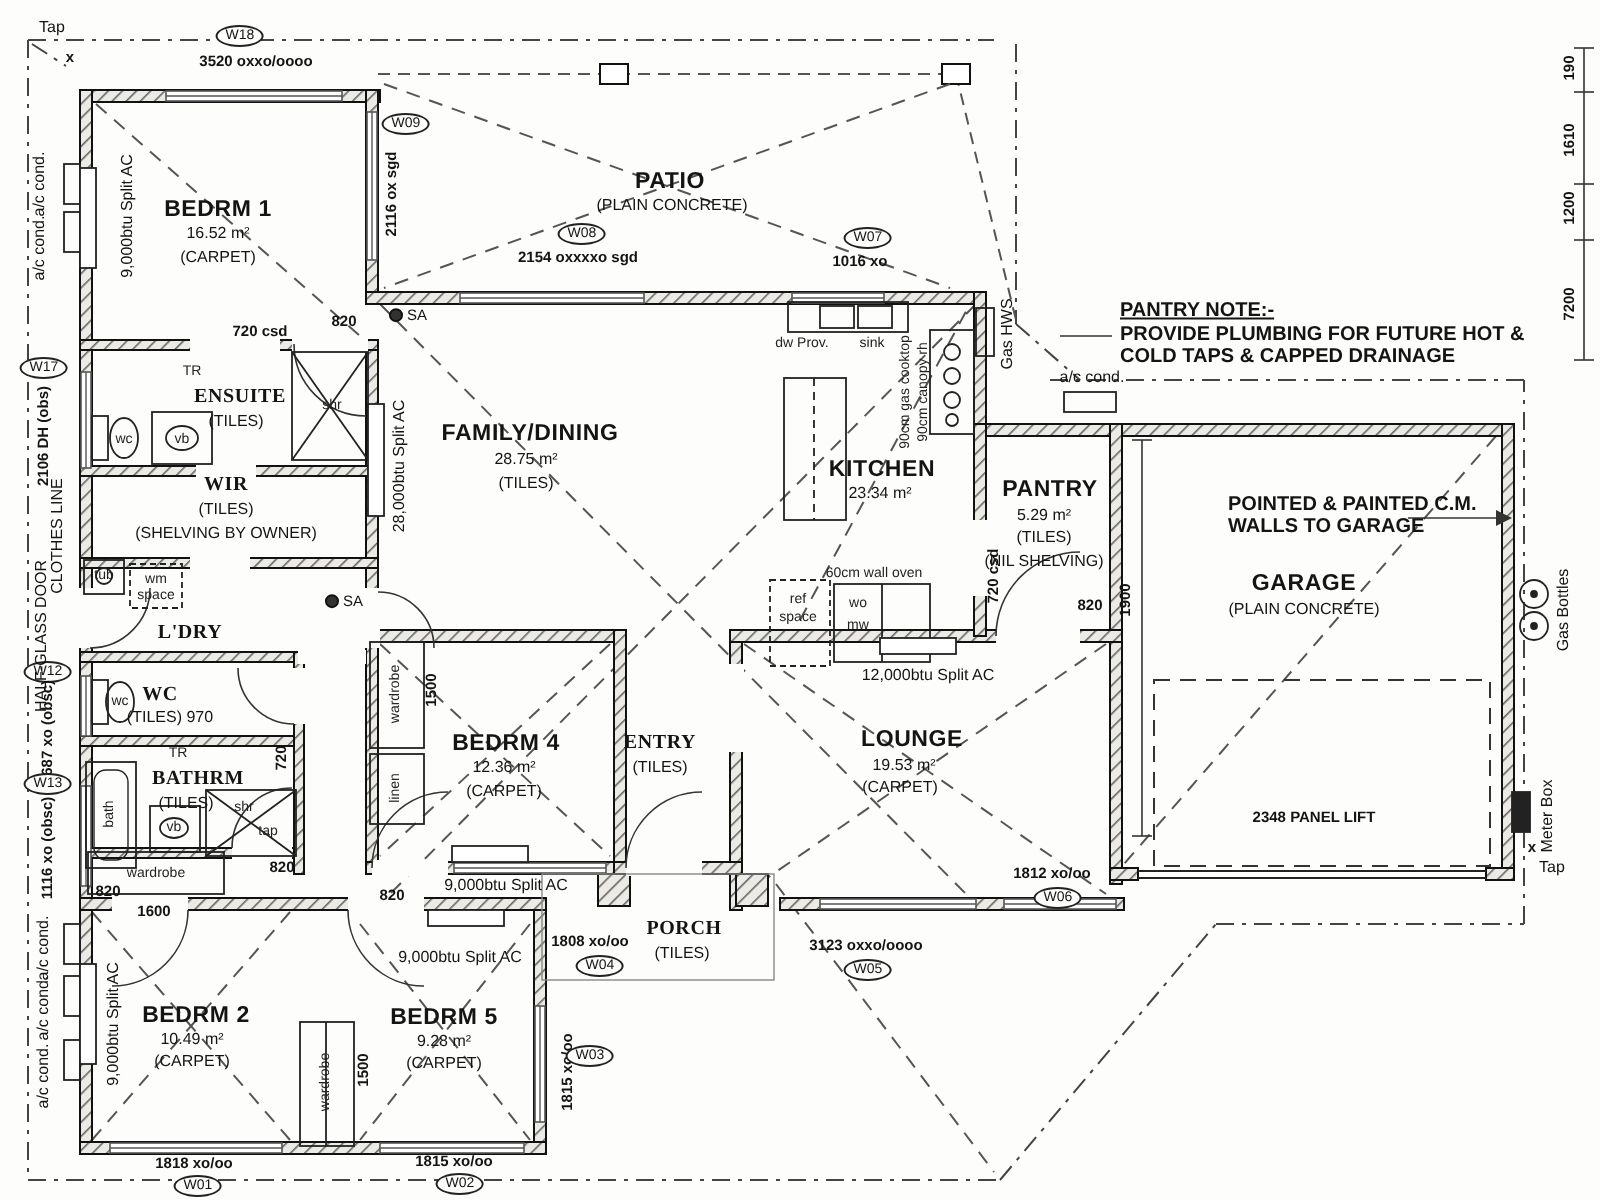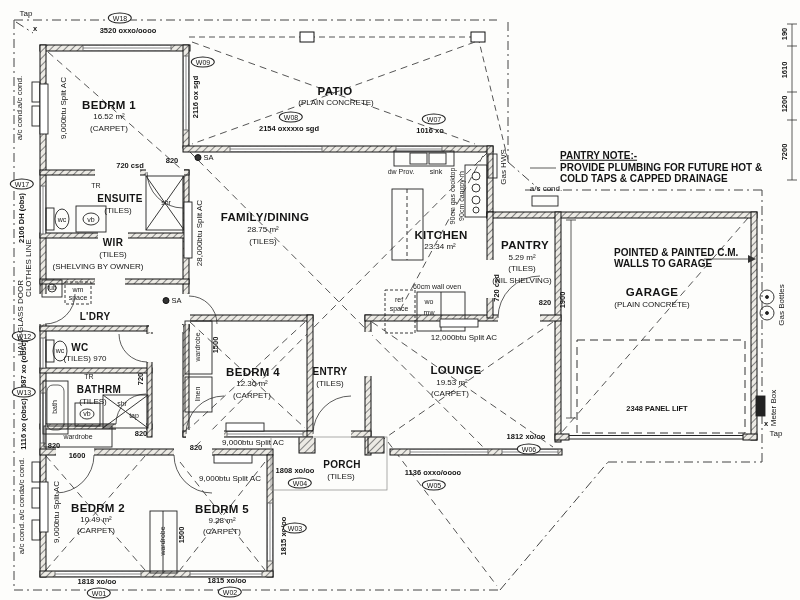--- a/index.html
+++ b/index.html
@@ -4,21 +4,21 @@
 <style>
   html,body{margin:0;padding:0;background:#fff;}
   .canvas{position:relative;width:800px;height:600px;background:#fdfdfb;
           font-family:"Liberation Sans",sans-serif;color:#141414;overflow:hidden;}
   svg.draw{position:absolute;left:0;top:0;}
   .lbl{position:absolute;transform:translate(-50%,-50%);font-size:8px;line-height:1.05;
        white-space:nowrap;color:#141414;}
   .lbl.rot{transform:translate(-50%,-50%) rotate(-90deg);}
   .lbl.ln{transform:translate(0,-50%);}
   .room{font-weight:700;font-size:11.5px;letter-spacing:.3px;}
-  .room.sm2{font-size:10px;}
+  .room.sm2{font-size:10px;font-family:Liberation Serif, serif;}
   .sub{font-size:8px;}
   .dim{font-size:7.5px;font-weight:700;}
   .fix{font-size:7px;color:#222;}
   .note{font-size:10px;font-weight:bold;}
   .u{text-decoration:underline;}
   .oval{position:absolute;transform:translate(-50%,-50%);border:1px solid #222;
         border-radius:50%;padding:1px 4px;font-size:7px;line-height:1;background:#fdfdfb;}
   .sa{display:inline-flex;align-items:center;gap:2px;font-size:7.5px;}
   .sadot{width:5px;height:5px;border:1px solid #111;border-radius:50%;background:#333;display:inline-block;}
 </style>
@@ -255,21 +255,21 @@
 
 <div class="lbl room" style="left:109px;top:105px">BEDRM 1</div>
 <div class="lbl sub" style="left:109px;top:117px">16.52 m²</div>
 <div class="lbl sub" style="left:109px;top:129px">(CARPET)</div>
 
 <div class="lbl room sm2" style="left:120px;top:199px">ENSUITE</div>
 <div class="lbl sub" style="left:118px;top:211px">(TILES)</div>
 
 <div class="lbl room sm2" style="left:113px;top:243px">WIR</div>
 <div class="lbl sub" style="left:113px;top:255px">(TILES)</div>
-<div class="lbl sub" style="left:98px;top:267px">(SHELVING BY OWNER)</div>
+<div class="lbl sub" style="left:113px;top:267px">(SHELVING BY OWNER)</div>
 
 <div class="lbl room sm2" style="left:95px;top:317px">L'DRY</div>
 
 <div class="lbl room sm2" style="left:80px;top:348px">WC</div>
 <div class="lbl sub" style="left:85px;top:359px">(TILES) 970</div>
 
 <div class="lbl room sm2" style="left:99px;top:390px">BATHRM</div>
 <div class="lbl sub" style="left:93px;top:402px">(TILES)</div>
 
 <div class="lbl room" style="left:98px;top:508px">BEDRM 2</div>
@@ -327,21 +327,21 @@
 <span class="oval" style="left:24px;top:392px">W13</span>
 <div class="lbl dim rot" style="left:24px;top:424px">1116 xo (obsc)</div>
 <div class="lbl dim" style="left:97px;top:582px">1818 xo/oo</div>
 <span class="oval" style="left:99px;top:593px">W01</span>
 <div class="lbl dim" style="left:227px;top:581px">1815 xo/oo</div>
 <span class="oval" style="left:230px;top:592px">W02</span>
 <div class="lbl dim rot" style="left:284px;top:536px">1815 xo/oo</div>
 <span class="oval" style="left:295px;top:528px">W03</span>
 <div class="lbl dim" style="left:295px;top:471px">1808 xo/oo</div>
 <span class="oval" style="left:300px;top:483px">W04</span>
-<div class="lbl dim" style="left:433px;top:473px">1136 oxxo/oooo</div>
+<div class="lbl dim" style="left:433px;top:473px">3123 oxxo/oooo</div>
 <span class="oval" style="left:434px;top:485px">W05</span>
 <div class="lbl dim" style="left:526px;top:437px">1812 xo/oo</div>
 <span class="oval" style="left:529px;top:449px">W06</span>
 
 <div class="lbl dim" style="left:130px;top:166px">720 csd</div>
 <div class="lbl dim" style="left:172px;top:161px">820</div>
 <div class="lbl dim rot" style="left:497px;top:288px">720 csd</div>
 <div class="lbl dim" style="left:545px;top:303px">820</div>
 <div class="lbl dim" style="left:196px;top:448px">820</div>
 <div class="lbl dim" style="left:141px;top:434px">820</div>

